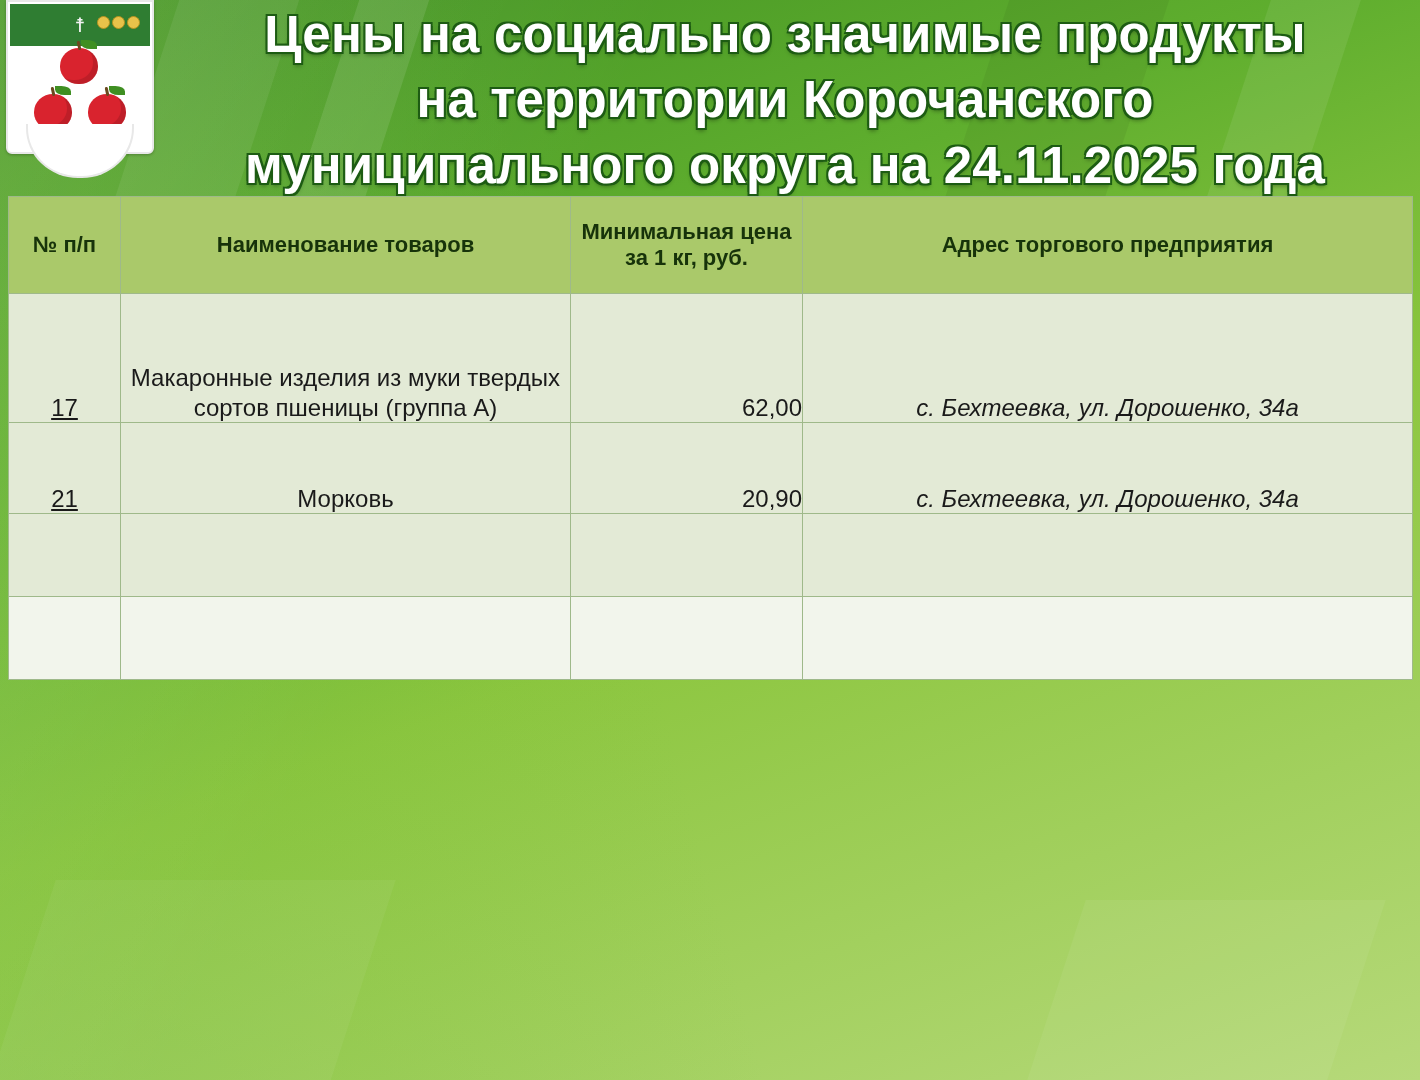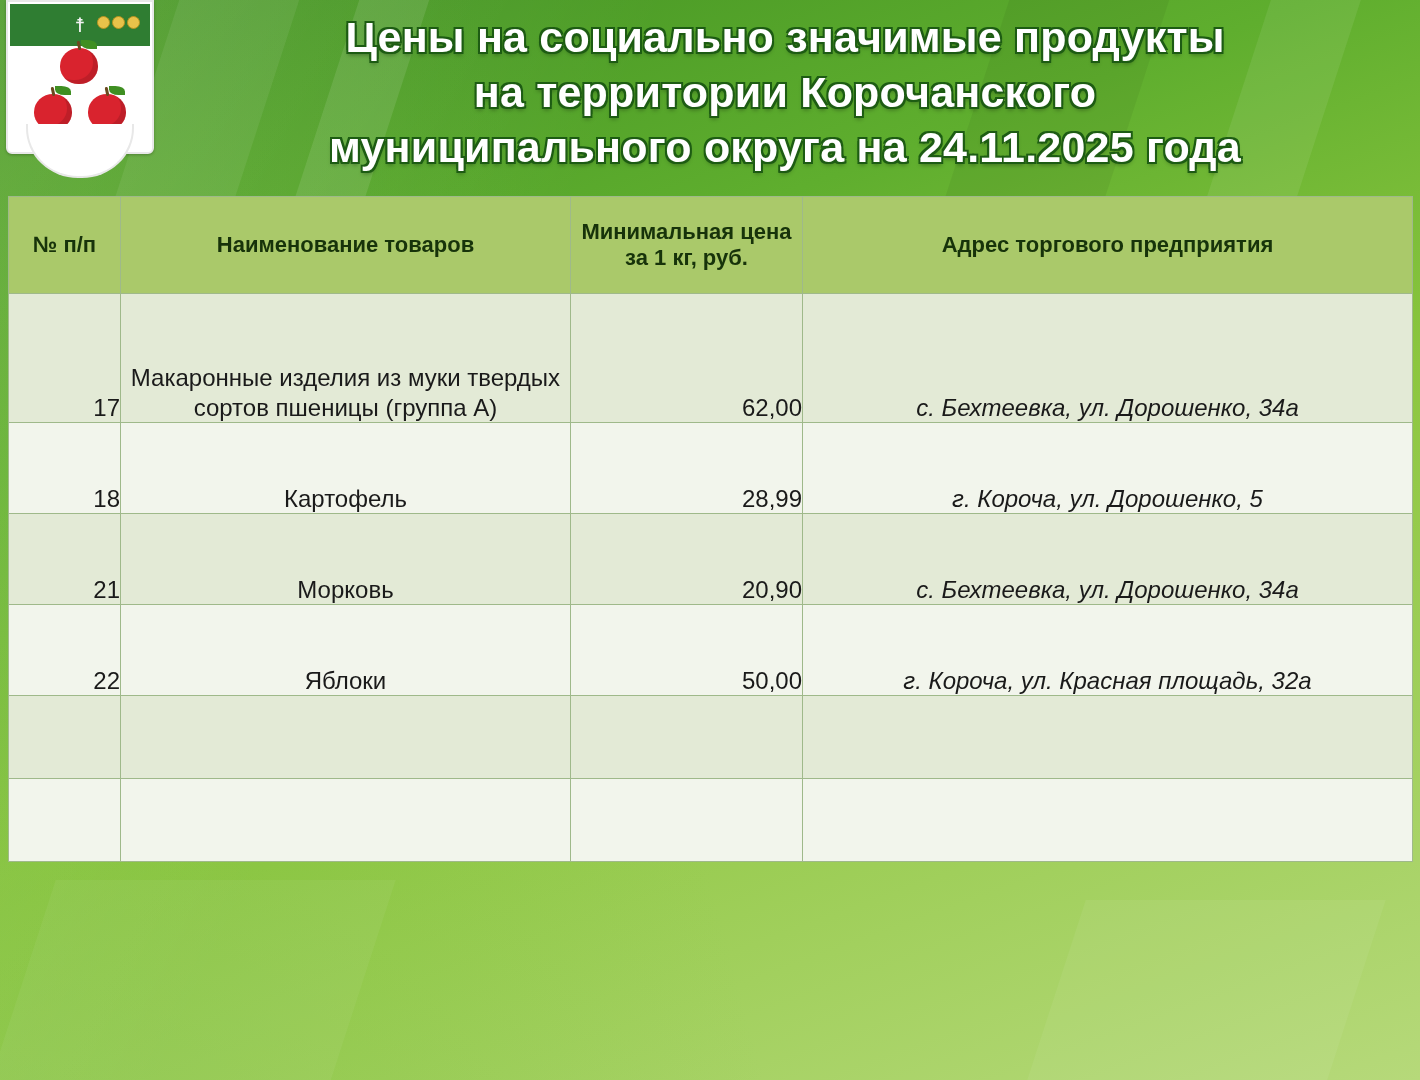--- a/index.html
+++ b/index.html
@@ -128,24 +128,24 @@
     border-radius: 0 60% 0 60%;
   }
   .apple.a1 { left: 52px; top: 46px; }
   .apple.a2 { left: 26px; top: 92px; }
   .apple.a3 { left: 80px; top: 92px; }
 
   
   .title {
     position: absolute;
     left: 150px;
-    top: 10px;
+    top: 2px;
     width: 1270px;
     text-align: center;
-    font-size: 43px;
+    font-size: 51px;
     line-height: 1.28;
     font-weight: bold;
     color: #ffffff;
     letter-spacing: 0.2px;
     text-shadow:
       -2px -2px 0 #1d5c13,
        2px -2px 0 #1d5c13,
       -2px  2px 0 #1d5c13,
        2px  2px 0 #1d5c13,
        0px  3px 4px rgba(0,0,0,0.35);
@@ -188,21 +188,21 @@
   tbody td {
     font-size: 24px;
     color: #1a1a1a;
     vertical-align: bottom;
     padding: 8px 10px 14px 10px;
     line-height: 1.22;
     margin-top: 12px;
   }
   tbody tr.row-a td { background: #e3ead6; }
   tbody tr.row-b td { background: #f2f5ec; }
-  td.num   { text-align: right; }
+  td.num   { text-align: center; text-decoration: underline; }
   td.name  { text-align: center; }
   td.price { text-align: right; }
   td.addr  { text-align: center; font-style: italic; }
 
   tbody tr.empty td {
     height: 82px;
   }
   tbody tr.tall td { height: 128px; }
   tbody tr.mid  td { height: 90px; }
 </style>
@@ -254,38 +254,26 @@
           <th>Адрес торгового предприятия</th>
         </tr>
       </thead>
       <tbody>
         <tr class="row-a tall">
           <td class="num">17</td>
           <td class="name">Макаронные изделия из муки твердых сортов пшеницы (группа А)</td>
           <td class="price">62,00</td>
           <td class="addr">с. Бехтеевка, ул. Дорошенко, 34а</td>
         </tr>
-        <tr class="row-b mid">
-          <td class="num">18</td>
-          <td class="name">Картофель</td>
-          <td class="price">28,99</td>
-          <td class="addr">г. Короча, ул. Дорошенко, 5</td>
-        </tr>
         <tr class="row-a mid">
           <td class="num">21</td>
           <td class="name">Морковь</td>
           <td class="price">20,90</td>
           <td class="addr">с. Бехтеевка, ул. Дорошенко, 34а</td>
         </tr>
-        <tr class="row-b mid">
-          <td class="num">22</td>
-          <td class="name">Яблоки</td>
-          <td class="price">50,00</td>
-          <td class="addr">г. Короча, ул. Красная площадь, 32а</td>
-        </tr>
         <tr class="row-a empty">
           <td class="num"></td>
           <td class="name"></td>
           <td class="price"></td>
           <td class="addr"></td>
         </tr>
         <tr class="row-b empty">
           <td class="num"></td>
           <td class="name"></td>
           <td class="price"></td>

